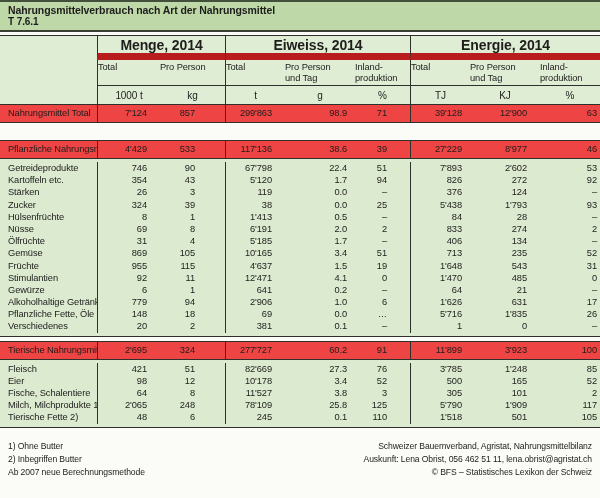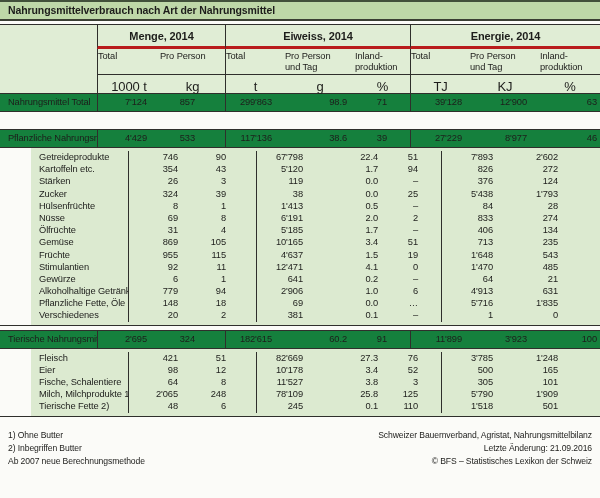--- a/index.html
+++ b/index.html
@@ -44,34 +44,34 @@
 
   
   .thead{
     background:#e0edd5;
     border-top:1.5px solid #2f2f2c;
     border-bottom:1px solid #2f2f2c;
     grid-template-rows:24px 26px 18px;
   }
   .hlabel{grid-column:1;grid-row:1/4;}
   .hgroup{
-    font-size:11px;font-weight:bold;text-align:center;
+    font-size:14px;font-weight:bold;text-align:center;
     display:flex;align-items:center;justify-content:center;
-    border-bottom:3px solid #b91c1c;
+    border-bottom:7px solid #b91c1c;
   }
   .hsub{
     font-size:9.3px;text-align:left;padding-top:2px;
     white-space:pre-line;line-height:11px;
     border-bottom:1px solid #2f2f2c;
   }
-  .hunit{font-size:13px;text-align:center;padding-top:4px;}
+  .hunit{font-size:10px;text-align:center;padding-top:4px;}
 
   
-  .band-strong{background:#15803d;}
-  .band-light{background:#dcead0;margin-left:31px;}
+  .band-strong{background:#ef4444;}
+  .band-light{background:#dcead0;}
   .total-band{border-bottom:1px solid #2f2f2c;}
   .total-band .row .cell,.section-head .row .cell{line-height:17px;height:17px;}
   .section{border-top:1px solid #2f2f2c;border-bottom:1px solid #2f2f2c;}
   .section-head{border-bottom:1px solid #2f2f2c;}
   .detail-rows{padding:3px 0;}
   .detail-rows .row .cell{line-height:12.2px;height:12.2px;}
   .gap17{height:17px;}
   .gap4{height:4px;}
 
   
@@ -82,20 +82,21 @@
   .foot-left .foot-line,.foot-right .foot-line{font-size:8.6px;line-height:13px;}
   .foot-right{text-align:right;}
 </style>
 </head>
 <body>
 
 <div class="page">
 
   <header class="title-block">
     <div class="t1">Nahrungsmittelverbrauch nach Art der Nahrungsmittel</div>
+    <div class="t2">T 7.6.1</div>
   </header>
 
   <div class="thead grid">
     <div class="hlabel"></div>
 
     <div class="hgroup vl" style="grid-column:2/4;grid-row:1;">Menge, 2014</div>
     <div class="hgroup vl" style="grid-column:4/7;grid-row:1;">Eiweiss, 2014</div>
     <div class="hgroup vl" style="grid-column:7/10;grid-row:1;">Energie, 2014</div>
 
     <div class="hsub vl" style="grid-column:2;grid-row:2;">Total</div>
@@ -284,21 +285,21 @@
     <div class="cell num c9">–</div>
   </div>
 
   <div class="grid row">
     <div class="cell label c1">Alkoholhaltige Getränke</div>
     <div class="cell num c2 vl">779</div>
     <div class="cell num c3">94</div>
     <div class="cell num c4 vl">2'906</div>
     <div class="cell num c5">1.0</div>
     <div class="cell num c6">6</div>
-    <div class="cell num c7 vl">4'913</div>
+    <div class="cell num c7 vl">1'626</div>
     <div class="cell num c8">631</div>
     <div class="cell num c9">17</div>
   </div>
 
   <div class="grid row">
     <div class="cell label c1">Pflanzliche Fette, Öle</div>
     <div class="cell num c2 vl">148</div>
     <div class="cell num c3">18</div>
     <div class="cell num c4 vl">69</div>
     <div class="cell num c5">0.0</div>
@@ -323,21 +324,21 @@
   </section>
 
   <div class="gap4"></div>
 
   <section class="section">
     <div class="section-head band-strong">
   <div class="grid row">
     <div class="cell label c1">Tierische Nahrungsmittel</div>
     <div class="cell num c2 vl">2'695</div>
     <div class="cell num c3">324</div>
-    <div class="cell num c4 vl">182'615</div>
+    <div class="cell num c4 vl">277'727</div>
     <div class="cell num c5">60.2</div>
     <div class="cell num c6">91</div>
     <div class="cell num c7 vl">11'899</div>
     <div class="cell num c8">3'923</div>
     <div class="cell num c9">100</div>
   </div>
 </div>
     <div class="detail-rows band-light">
   <div class="grid row">
     <div class="cell label c1">Fleisch</div>
@@ -402,18 +403,18 @@
   </section>
 
   <footer class="footer">
     <div class="foot-left">
         <div class="foot-line">1) Ohne Butter</div>
         <div class="foot-line">2) Inbegriffen Butter</div>
         <div class="foot-line">Ab 2007 neue Berechnungsmethode</div>
       </div>
     <div class="foot-right">
         <div class="foot-line">Schweizer Bauernverband, Agristat, Nahrungsmittelbilanz</div>
-        <div class="foot-line">Letzte Änderung: 21.09.2016</div>
+        <div class="foot-line">Auskunft: Lena Obrist, 056 462 51 11, lena.obrist@agristat.ch</div>
         <div class="foot-line">© BFS – Statistisches Lexikon der Schweiz</div>
       </div>
   </footer>
 
 </div>
 
 </body></html>

